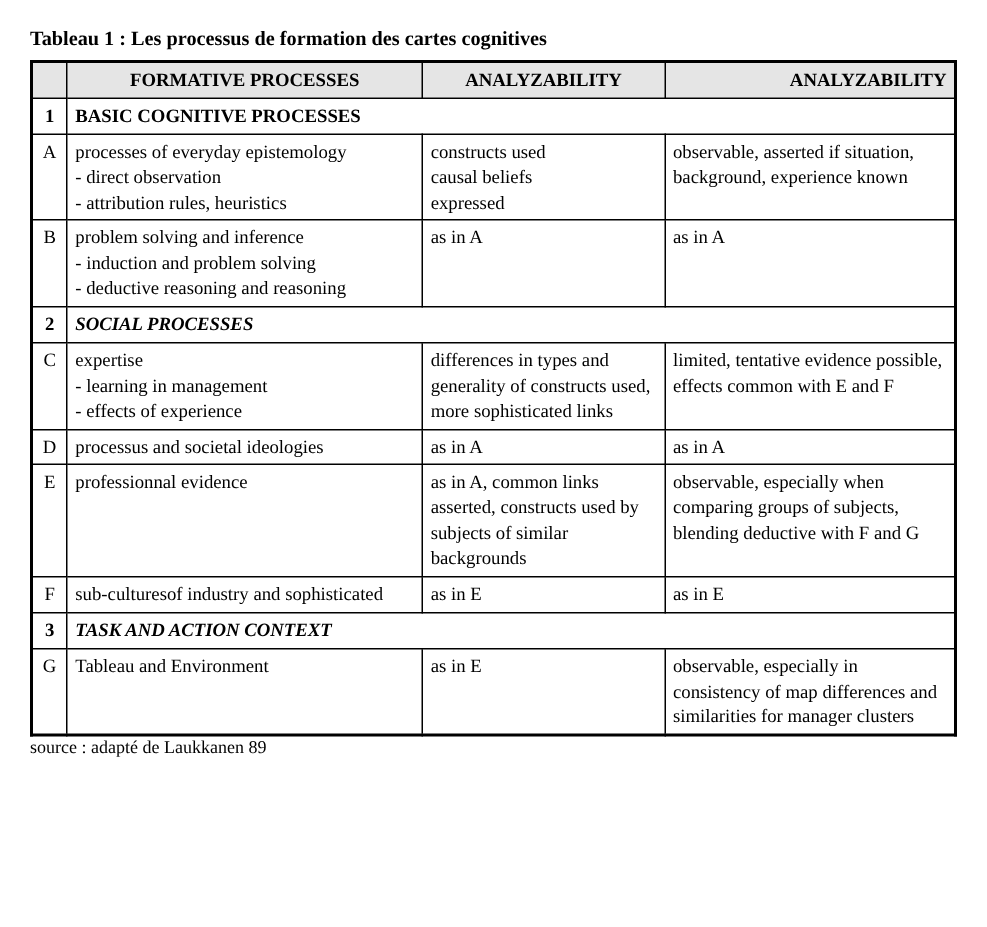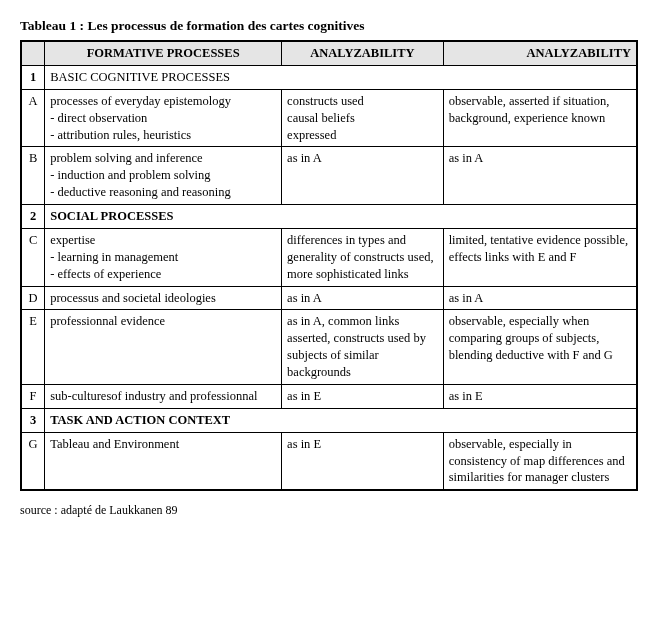--- a/index.html
+++ b/index.html
@@ -40,21 +40,21 @@
     }
     .row-letter {
       text-align: center;
       font-weight: normal;
       vertical-align: top;
     }
     .section-header td {
       font-weight: bold;
     }
     .source {
-      margin-top: 12px;
+      margin-top: 0;
       font-size: 12px;
     }
     .col-row-id {
       width: 22px;
     }
     .col-formative {
       width: 220px;
     }
     .col-manifestations {
       width: 150px;
@@ -74,65 +74,65 @@
     <tr>
       <th class="col-row-id"></th>
       <th class="col-formative">FORMATIVE PROCESSES</th>
       <th class="col-manifestations">ANALYZABILITY</th>
       <th class="col-analyzability">ANALYZABILITY</th>
     </tr>
   </thead>
   <tbody id="table-body">
   <tr class="section-header">
         <td class="row-num">1</td>
-        <td colspan="3" style="font-weight: normal;">BASIC COGNITIVE PROCESSES</td>
+        <td colspan="3" style="font-weight: bold;">BASIC COGNITIVE PROCESSES</td>
       </tr>
       <tr>
         <td class="row-letter">A</td>
         <td>processes of everyday epistemology<br>- direct observation<br>- attribution rules, heuristics</td>
         <td>constructs used<br>causal beliefs<br>expressed</td>
         <td>observable, asserted if situation, background, experience known</td>
       </tr>
       <tr>
         <td class="row-letter">B</td>
         <td>problem solving and inference<br>- induction and problem solving<br>- deductive reasoning and reasoning</td>
         <td>as in A</td>
         <td>as in A</td>
       </tr>
       <tr class="section-header">
         <td class="row-num">2</td>
-        <td colspan="3" style="font-weight: bold;">SOCIAL PROCESSES</td>
+        <td colspan="3" style="font-weight: bold; font-style: italic;">SOCIAL PROCESSES</td>
       </tr>
       <tr>
         <td class="row-letter">C</td>
         <td>expertise<br>- learning in management<br>- effects of experience</td>
         <td>differences in types and generality of constructs used, more sophisticated links</td>
-        <td>limited, tentative evidence possible, effects links with E and F</td>
+        <td>limited, tentative evidence possible, effects common with E and F</td>
       </tr>
       <tr>
         <td class="row-letter">D</td>
         <td>processus and societal ideologies</td>
         <td>as in A</td>
         <td>as in A</td>
       </tr>
       <tr>
         <td class="row-letter">E</td>
         <td>professionnal evidence</td>
         <td>as in A, common links asserted, constructs used by subjects of similar backgrounds</td>
         <td>observable, especially when comparing groups of subjects, blending deductive with F and G</td>
       </tr>
       <tr>
         <td class="row-letter">F</td>
-        <td>sub-culturesof industry and professionnal</td>
+        <td>sub-culturesof industry and sophisticated</td>
         <td>as in E</td>
         <td>as in E</td>
       </tr>
       <tr class="section-header">
         <td class="row-num">3</td>
-        <td colspan="3" style="font-weight: bold;">TASK AND ACTION CONTEXT</td>
+        <td colspan="3" style="font-weight: bold; font-style: italic;">TASK AND ACTION CONTEXT</td>
       </tr>
       <tr>
         <td class="row-letter">G</td>
         <td>Tableau and Environment</td>
         <td>as in E</td>
         <td>observable, especially in consistency of map differences and similarities for manager clusters</td>
       </tr>
     </tbody>
 </table>
 

